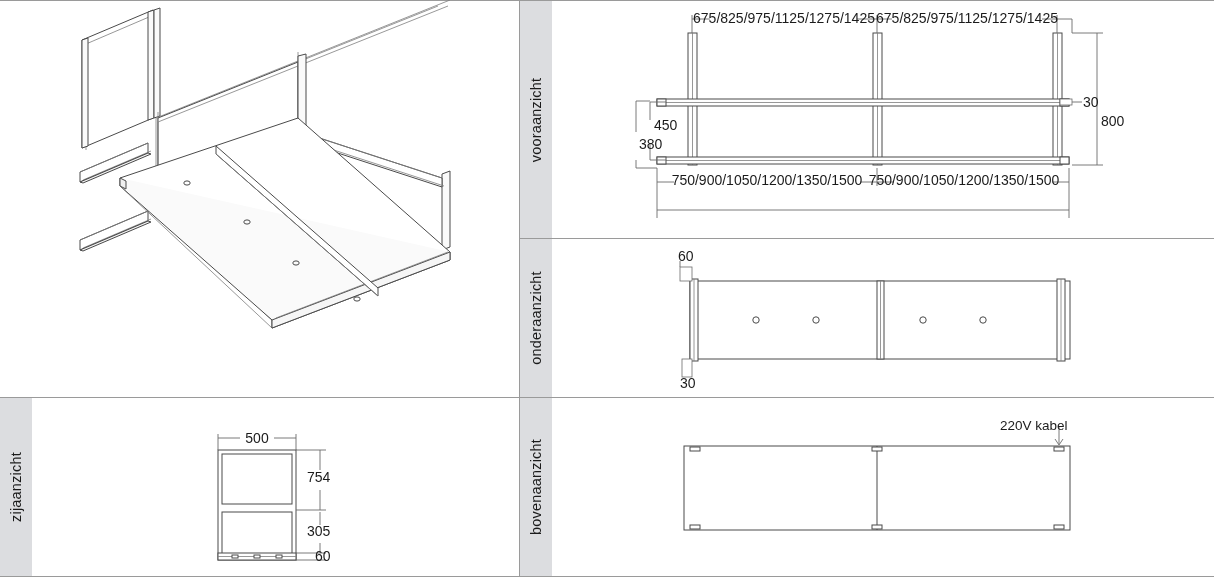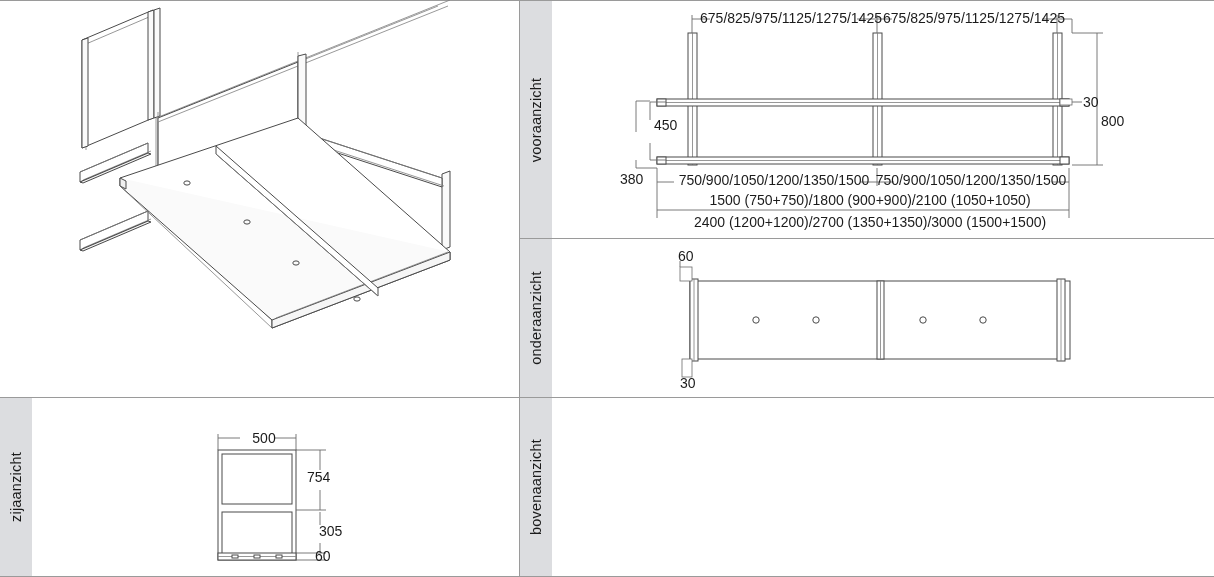--- a/index.html
+++ b/index.html
@@ -34,21 +34,21 @@
   .ln{stroke:#4a4a4a;stroke-width:1;fill:none;}
   .thin{stroke:#7d7d7d;stroke-width:.8;fill:none;}
   .dimline{stroke:#6b6b6b;stroke-width:.9;fill:none;}
   .fillw{fill:#ffffff;stroke:#4a4a4a;stroke-width:1;}
   .hole{fill:none;stroke:#4a4a4a;stroke-width:1;}
 
   .dimtxt{
     position:absolute;font-size:14px;color:#1b1b1b;white-space:nowrap;
     font-family:"Liberation Sans", sans-serif;
   }
-  .ctr{transform:translateX(-50%);margin-left:7px;}
+  .ctr{transform:translateX(-50%);}
   .note{position:absolute;font-size:13.5px;color:#1b1b1b;white-space:nowrap;}
 </style>
 </head>
 <body>
 
 <div class="sheet">
 
   <div class="border-top"></div>
   <div class="border-bottom"></div>
 
@@ -210,30 +210,28 @@
 
         <line x1="105" y1="210" x2="105" y2="218"></line>
         <line x1="517" y1="210" x2="517" y2="218"></line>
       </g>
     </svg>
 
     <span class="dimtxt ctr" style="left:232px;top:10px;">675/825/975/1125/1275/1425</span>
     <span class="dimtxt ctr" style="left:415px;top:10px;">675/825/975/1125/1275/1425</span>
 
     <span class="dimtxt" style="left:102px;top:117px;">450</span>
-    <span class="dimtxt" style="left:68px;top:136px;margin-top:35px;">380</span>
+    <span class="dimtxt" style="left:87px;top:136px;">380</span>
 
     <span class="dimtxt" style="left:531px;top:94px;">30</span>
     <span class="dimtxt" style="left:549px;top:113px;">800</span>
 
     <span class="dimtxt ctr" style="left:215px;top:172px;">750/900/1050/1200/1350/1500</span>
     <span class="dimtxt ctr" style="left:412px;top:172px;">750/900/1050/1200/1350/1500</span>
 
-    <span class="dimtxt ctr" style="left:311px;top:192px;">1500 (750+750)/1800 (900+900)/2100 (1050+1050)</span>
-    <span class="dimtxt ctr" style="left:311px;top:214px;">2400 (1200+1200)/2700 (1350+1350)/3000 (1500+1500)</span>
   </div>
 
   <div class="panel" style="left:552px;top:239px;width:662px;height:158px;">
     <svg width="662" height="158" viewBox="0 0 662 158">
 
       <rect x="138" y="42" width="380" height="78" class="fillw"></rect>
 
       <rect x="325" y="42" width="7" height="78" class="fillw"></rect>
       <line x1="328.5" y1="42" x2="328.5" y2="120" class="thin"></line>
 
@@ -253,20 +251,41 @@
       </g>
 
       <g class="dimline">
         <rect x="130" y="120" width="10" height="18" fill="#ffffff" stroke="#6b6b6b" stroke-width=".8"></rect>
       </g>
     </svg>
     <span class="dimtxt" style="left:126px;top:9px;">60</span>
     <span class="dimtxt" style="left:128px;top:136px;">30</span>
   </div>
 
+  <div class="panel" style="left:552px;top:398px;width:662px;height:178px;">
+    <svg width="662" height="178" viewBox="0 0 662 178">
+      <rect x="132" y="48" width="386" height="84" class="fillw"></rect>
+      <line x1="325" y1="48" x2="325" y2="132" class="ln"></line>
+
+      <g class="ln">
+        <rect x="138" y="49" width="10" height="4" fill="#ffffff"></rect>
+        <rect x="138" y="127" width="10" height="4" fill="#ffffff"></rect>
+        <rect x="320" y="49" width="10" height="4" fill="#ffffff"></rect>
+        <rect x="320" y="127" width="10" height="4" fill="#ffffff"></rect>
+        <rect x="502" y="49" width="10" height="4" fill="#ffffff"></rect>
+        <rect x="502" y="127" width="10" height="4" fill="#ffffff"></rect>
+      </g>
+
+      <g class="dimline">
+        <line x1="507" y1="28" x2="507" y2="46"></line>
+        <path d="M503,41 L507,47 L511,41" fill="none"></path>
+      </g>
+    </svg>
+    <span class="note" style="left:448px;top:20px;">220V kabel</span>
+  </div>
 
   <div class="panel" style="left:32px;top:398px;width:487px;height:178px;">
     <svg width="487" height="178" viewBox="0 0 487 178">
 
       <rect x="186" y="52" width="78" height="110" class="fillw"></rect>
       <rect x="190" y="56" width="70" height="50" class="fillw"></rect>
       <rect x="190" y="114" width="70" height="44" class="fillw"></rect>
 
       <rect x="186" y="155" width="78" height="7" class="fillw"></rect>
       <line x1="186" y1="158.5" x2="264" y2="158.5" class="thin"></line>
@@ -289,17 +308,17 @@
         <line x1="264" y1="52" x2="294" y2="52"></line>
         <line x1="264" y1="112" x2="294" y2="112"></line>
         <line x1="288" y1="114" x2="288" y2="127"></line>
         <line x1="288" y1="145" x2="288" y2="155"></line>
         <line x1="264" y1="155" x2="294" y2="155"></line>
         <line x1="264" y1="162" x2="294" y2="162"></line>
       </g>
     </svg>
     <span class="dimtxt ctr" style="left:225px;top:32px;">500</span>
     <span class="dimtxt" style="left:275px;top:71px;">754</span>
-    <span class="dimtxt" style="left:287px;top:125px;">305</span>
+    <span class="dimtxt" style="left:275px;top:125px;">305</span>
     <span class="dimtxt" style="left:283px;top:150px;">60</span>
   </div>
 
 </div>
 
 </body></html>

